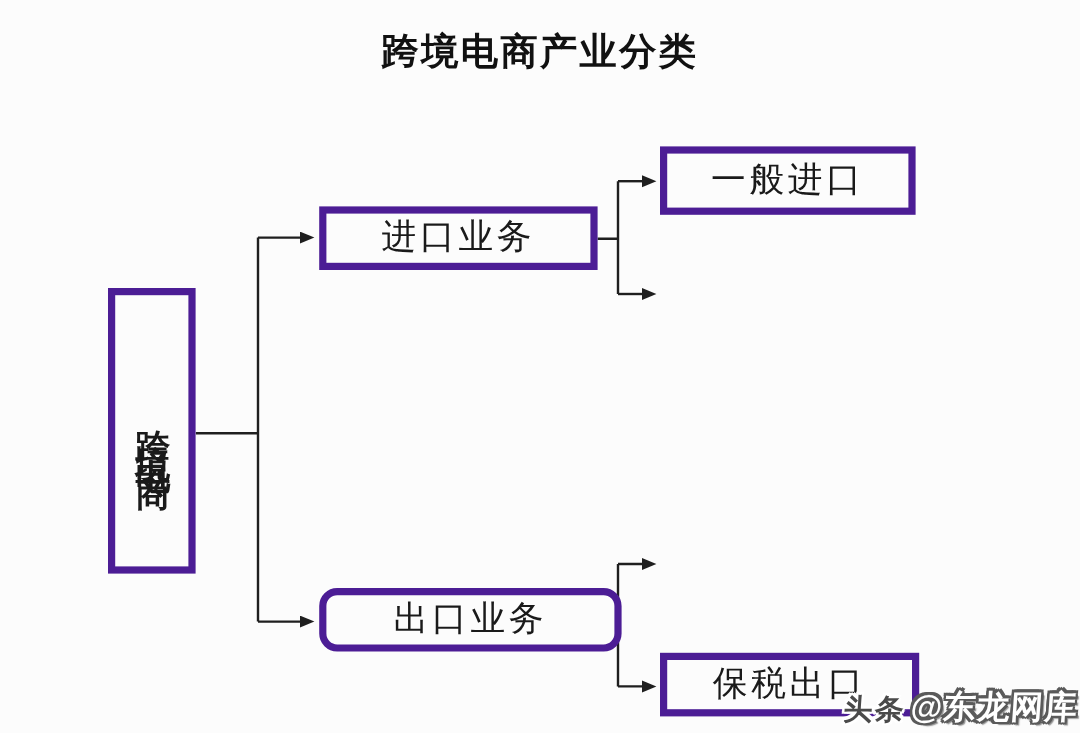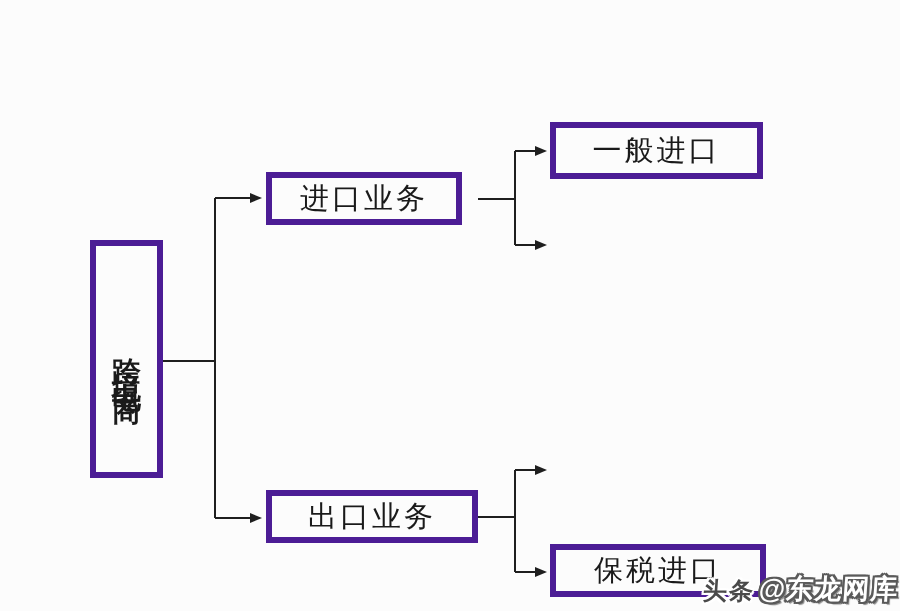--- a/index.html
+++ b/index.html
@@ -50,22 +50,22 @@
   .node-root {
     left: 90px; top: 240px; width: 73px; height: 238px;
   }
   .node-root .vtext {
     writing-mode: vertical-rl;
     text-orientation: upright;
     letter-spacing: 12px;
     font-size: 29px;
     font-weight: 600;
   }
-  .node-import { left: 266px; top: 172px; width: 196px; height: 53px; }
-  .node-export { left: 266px; top: 490px; width: 212px; height: 53px; }
+  .node-import { left: 266px; top: 172px; width: 232px; height: 53px; }
+  .node-export { left: 266px; top: 490px; width: 252px; height: 53px; border-radius: 15px; }
   .node-gen-import    { left: 550px; top: 122px; width: 213px; height: 57px; }
   .node-bonded-import { left: 550px; top: 215px; width: 213px; height: 57px; }
   .node-gen-trade-export { left: 550px; top: 440px; width: 225px; height: 59px; }
   .node-bonded-export    { left: 550px; top: 544px; width: 216px; height: 53px; }
   .watermark {
     position: absolute;
     right: 2px;
     bottom: 4px;
     display: flex;
     align-items: flex-end;
@@ -97,20 +97,21 @@
       -2px 0 0 #5a5a5a, 2px 0 0 #5a5a5a,
       3px 3px 1px #8a8a8a;
     transform: skewX(-4deg);
   }
 </style>
 </head>
 <body>
 
 <div id="canvas">
 
+  <div class="title">跨境电商产业分类</div>
 
   <svg class="connectors" viewBox="0 0 900 611" xmlns="http://www.w3.org/2000/svg" aria-hidden="true">
     <defs>
       <marker id="arrow" markerWidth="13" markerHeight="12" refX="1" refY="5" orient="auto" markerUnits="userSpaceOnUse">
         <path d="M0,0 L12,5 L0,10 Z" fill="#1f1f1f"></path>
       </marker>
     </defs>
 
     <path d="M163,361 H215 M215,198 V518" fill="none" stroke="#1f1f1f" stroke-width="2"></path>
 
@@ -138,21 +139,21 @@
     <span>出口业务</span>
   </div>
 
   <div class="node node-gen-import">
     <span>一般进口</span>
   </div>
 
 
 
   <div class="node node-bonded-export">
-    <span>保税进口</span>
+    <span>保税出口</span>
   </div>
 
   <div class="watermark">
     <span class="wm-prefix">头条</span>
     <span class="wm-handle">@东龙网库</span>
   </div>
 
 </div>
 
 </body></html>

